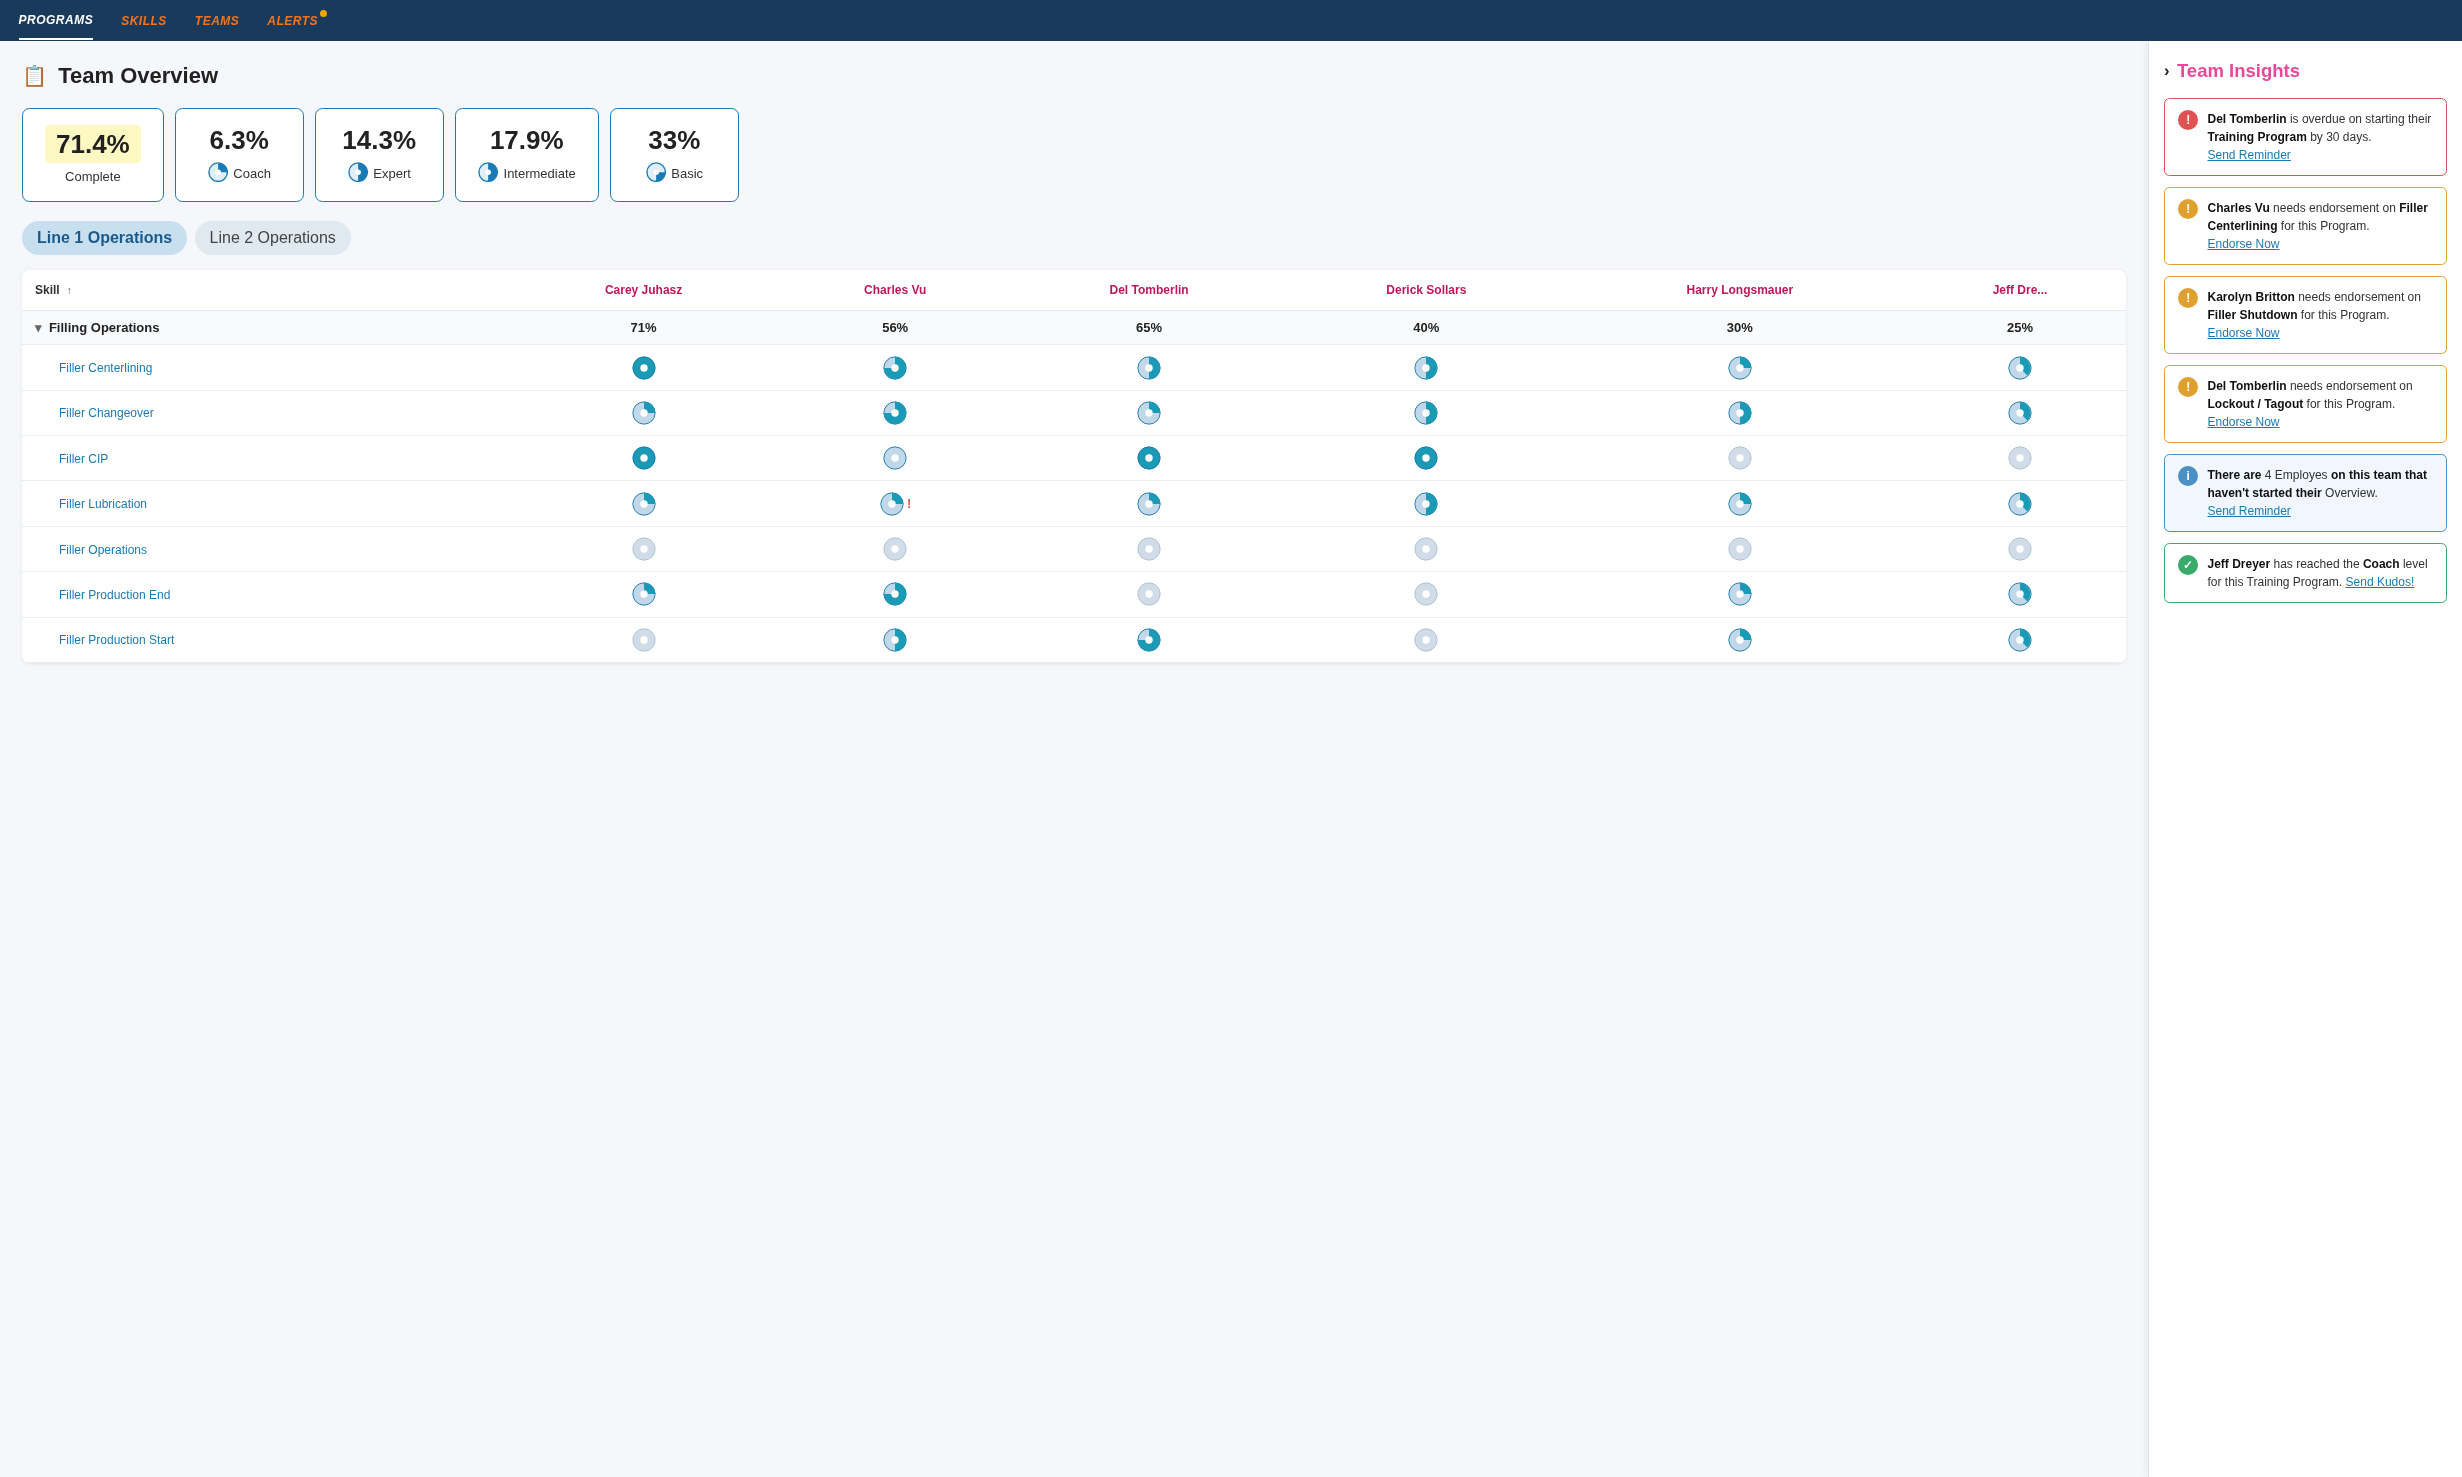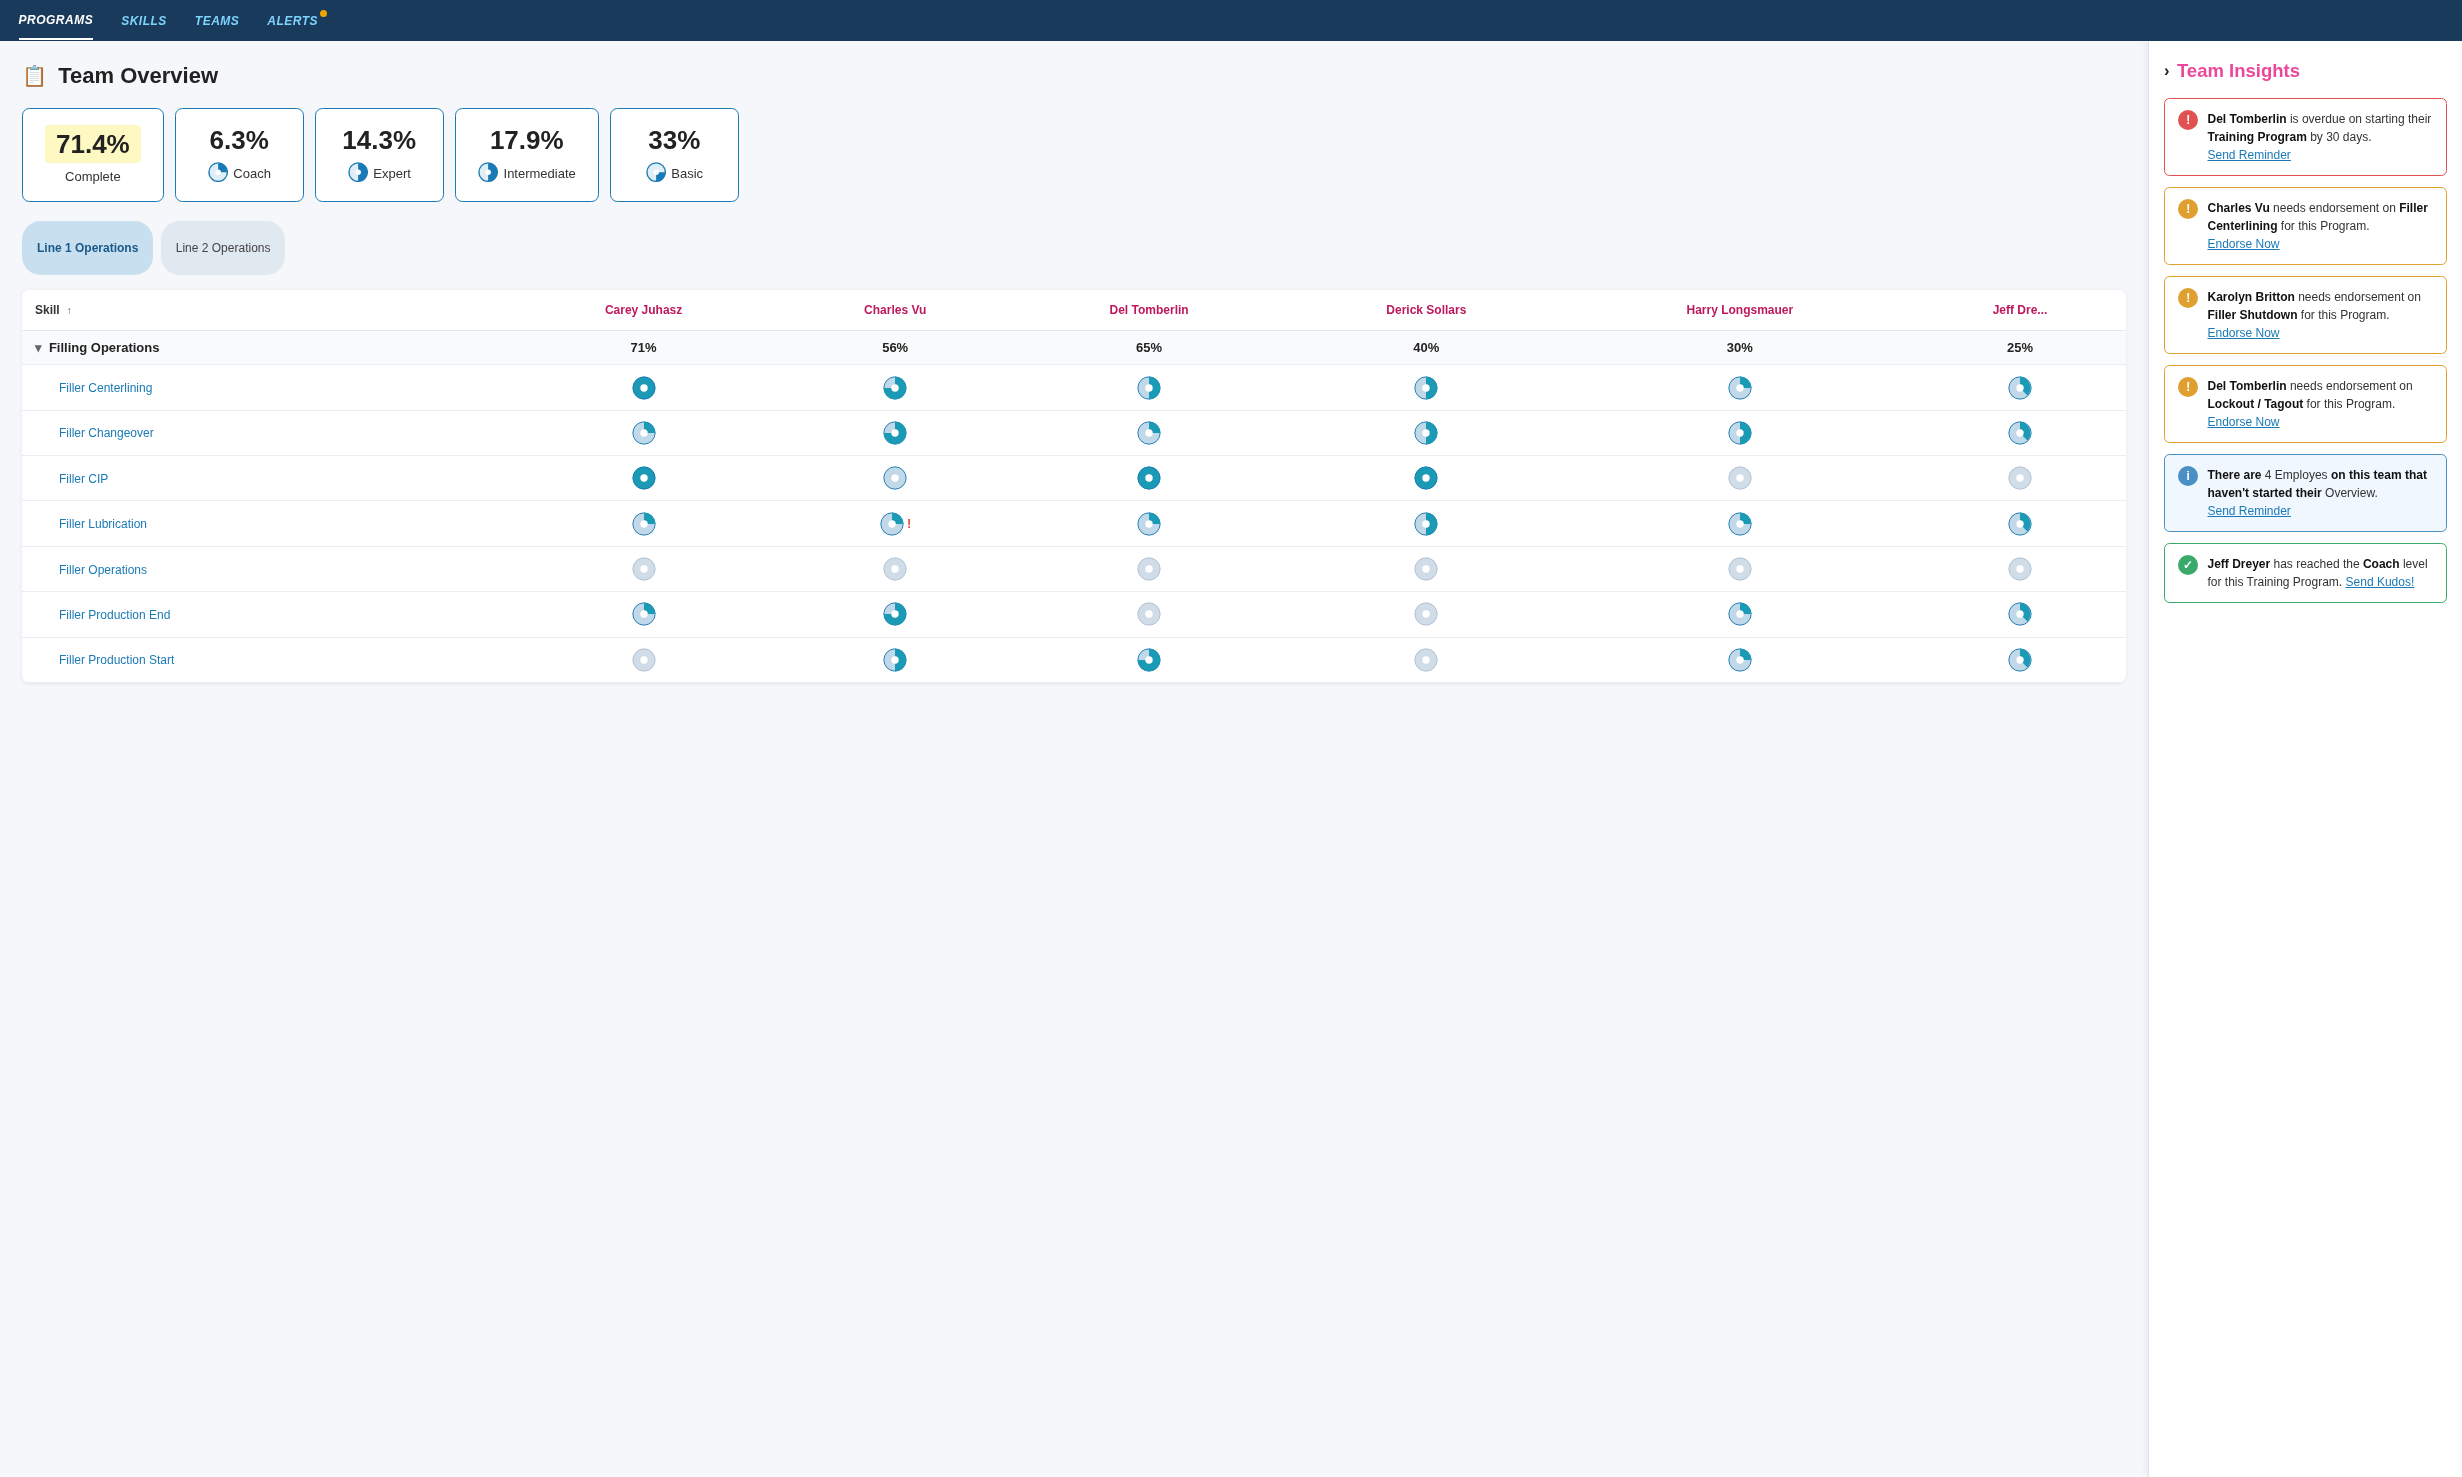--- a/index.html
+++ b/index.html
@@ -9,21 +9,21 @@
     .top-nav {
       background: #1a3a5c;
       display: flex;
       align-items: center;
       padding: 0 18.5px;
       height: 41px;
       gap: 28px;
       font-style: italic;
     }
     .nav-item {
-      color: #7dd3fc;
+      color: #f97316;
       font-size: 12px;
       font-weight: 600;
       letter-spacing: 0.5px;
       cursor: pointer;
       padding: 11px 0;
       text-transform: uppercase;
       position: relative;
     }
     .nav-item.active {
       color: #fff;
@@ -114,23 +114,23 @@
     
     .pie-sm { width: 20.3px; height: 20.3px; }
 
     
     .tab-pills {
       display: flex;
       gap: 7.4px;
       margin-bottom: 15px;
     }
     .tab-pill {
-      padding: 20px 15px;
+      padding: 8px 15px;
       border-radius: 18.5px;
-      font-size: 12px;
+      font-size: 16px;
       cursor: pointer;
       border: none;
       background: #e0e8f0;
       color: #444;
     }
     .tab-pill.active {
       background: #c8dff0;
       color: #1a5a8a;
       font-weight: 600;
     }

